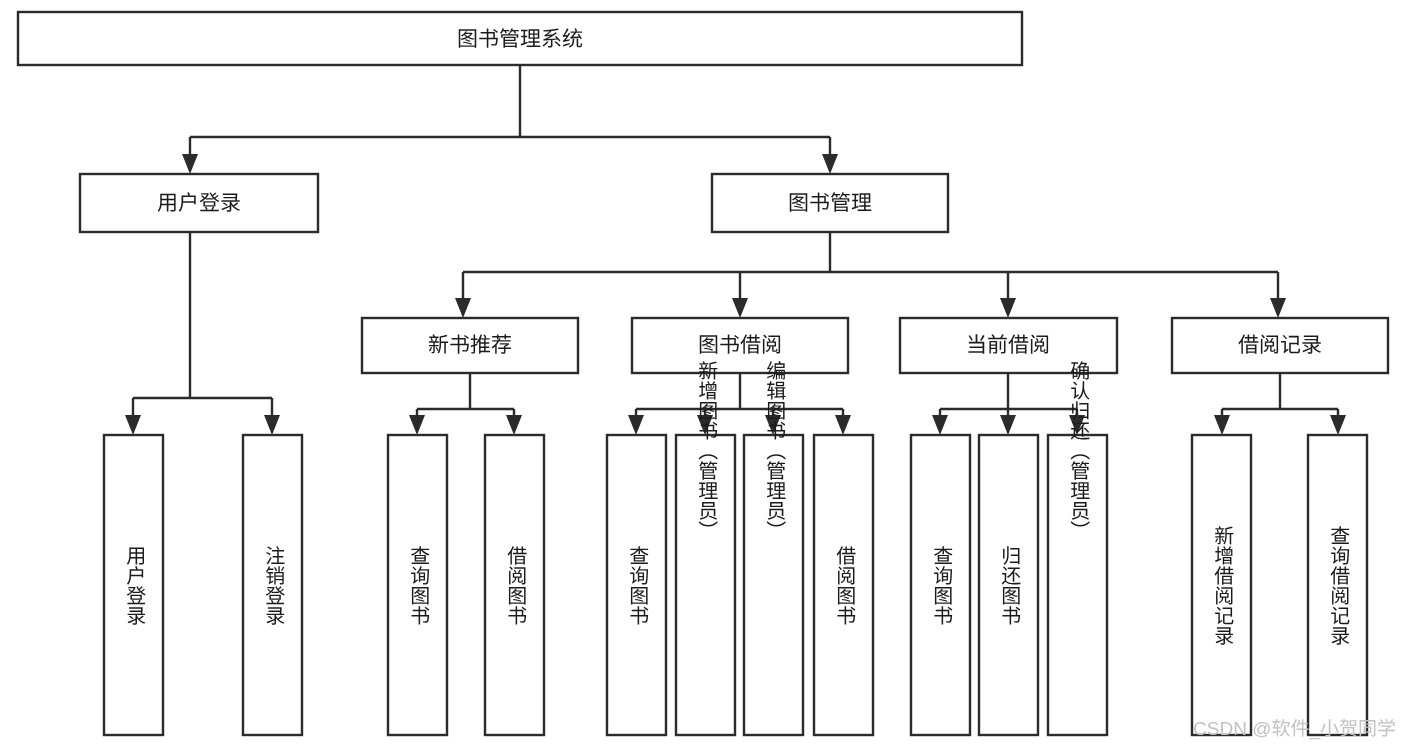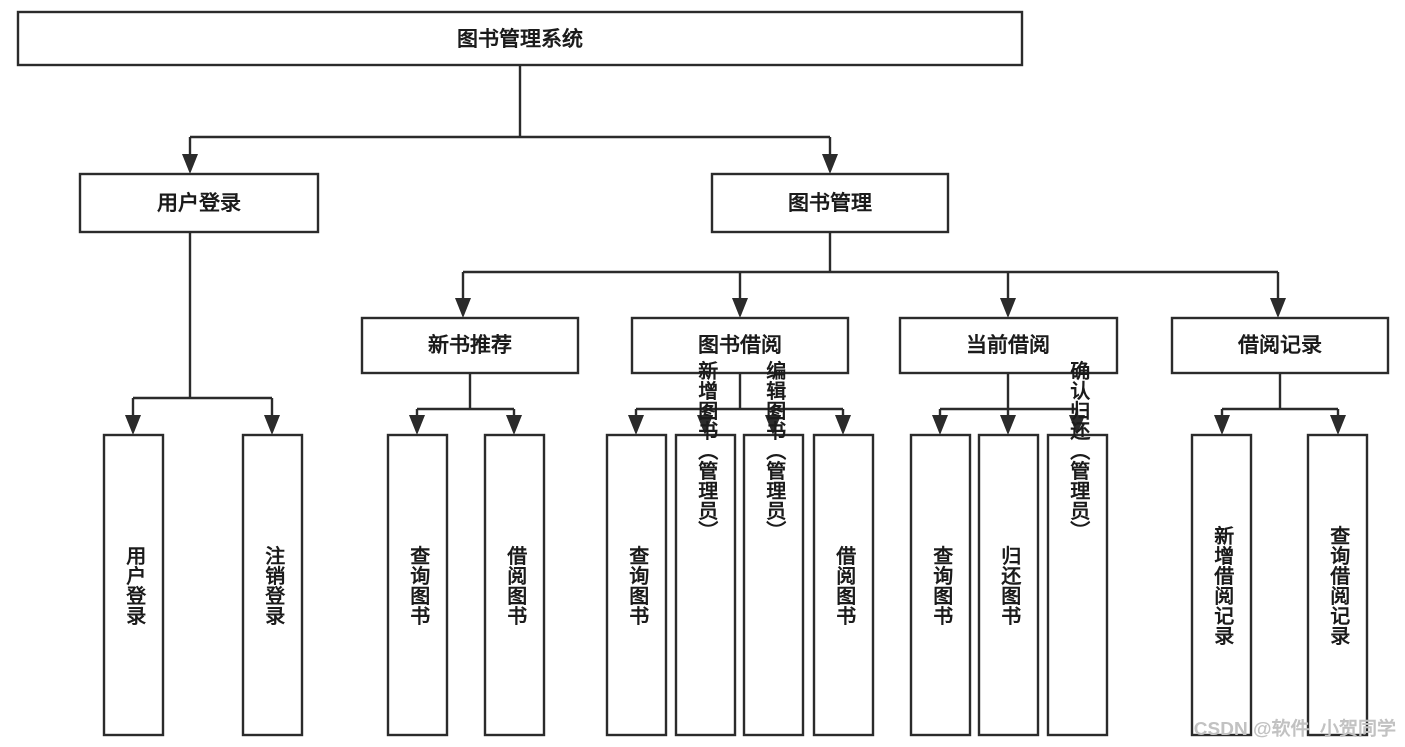--- a/index.html
+++ b/index.html
@@ -12,21 +12,20 @@
     width: 1405px;
     height: 747px;
     overflow: hidden;
     font-family: "Liberation Sans", "DejaVu Sans", sans-serif;
   }
   #diagram-root {
     position: relative;
     width: 1280px;
     height: 747px;
     background: #ffffff;
-    font-weight: bold;
   }
   svg.diagram-canvas {
     position: absolute;
     top: 0;
     left: 0;
     width: 1405px;
     height: 747px;
     display: block;
   }
   .node-box {

